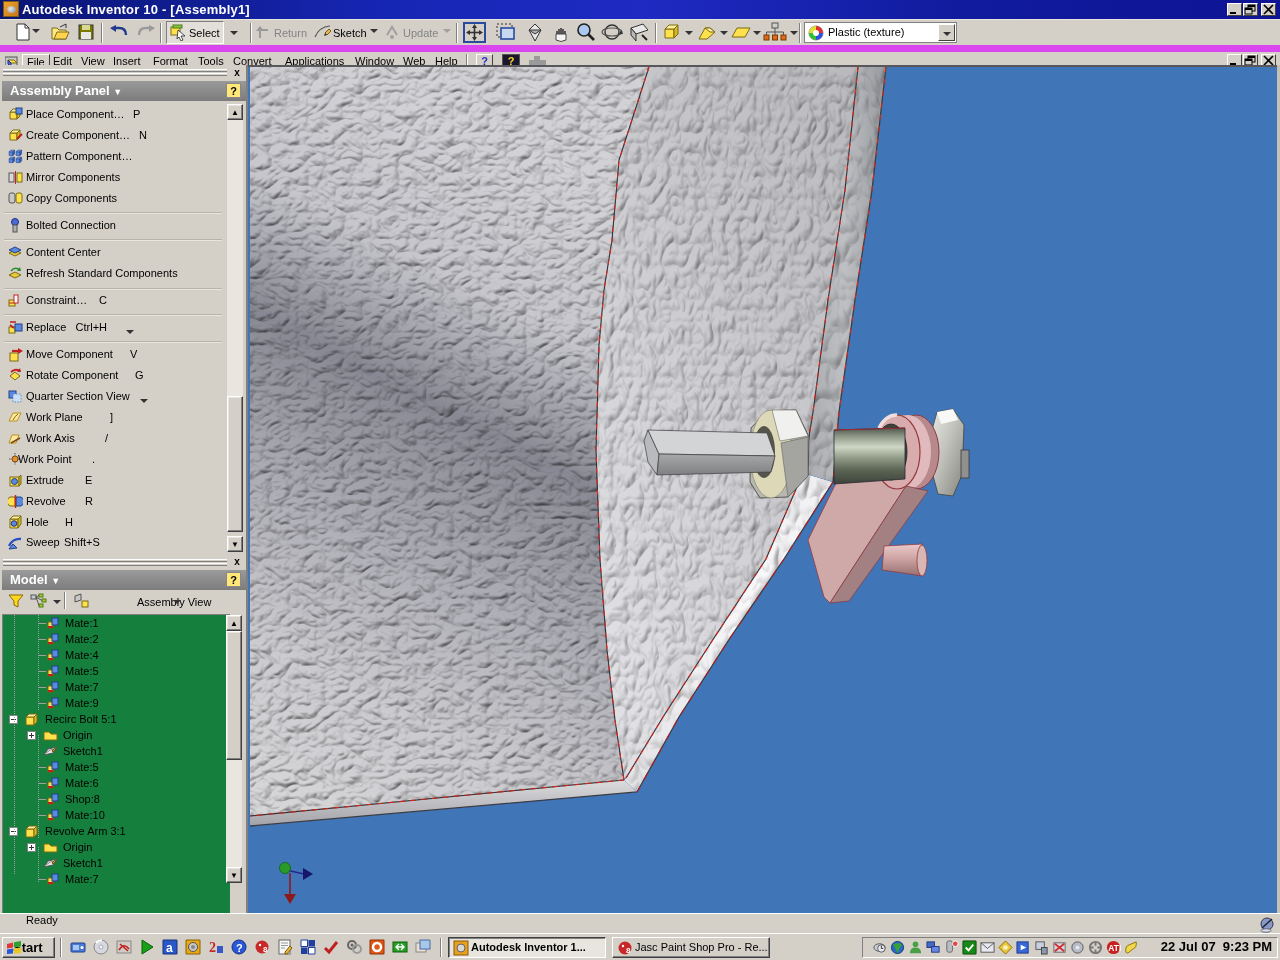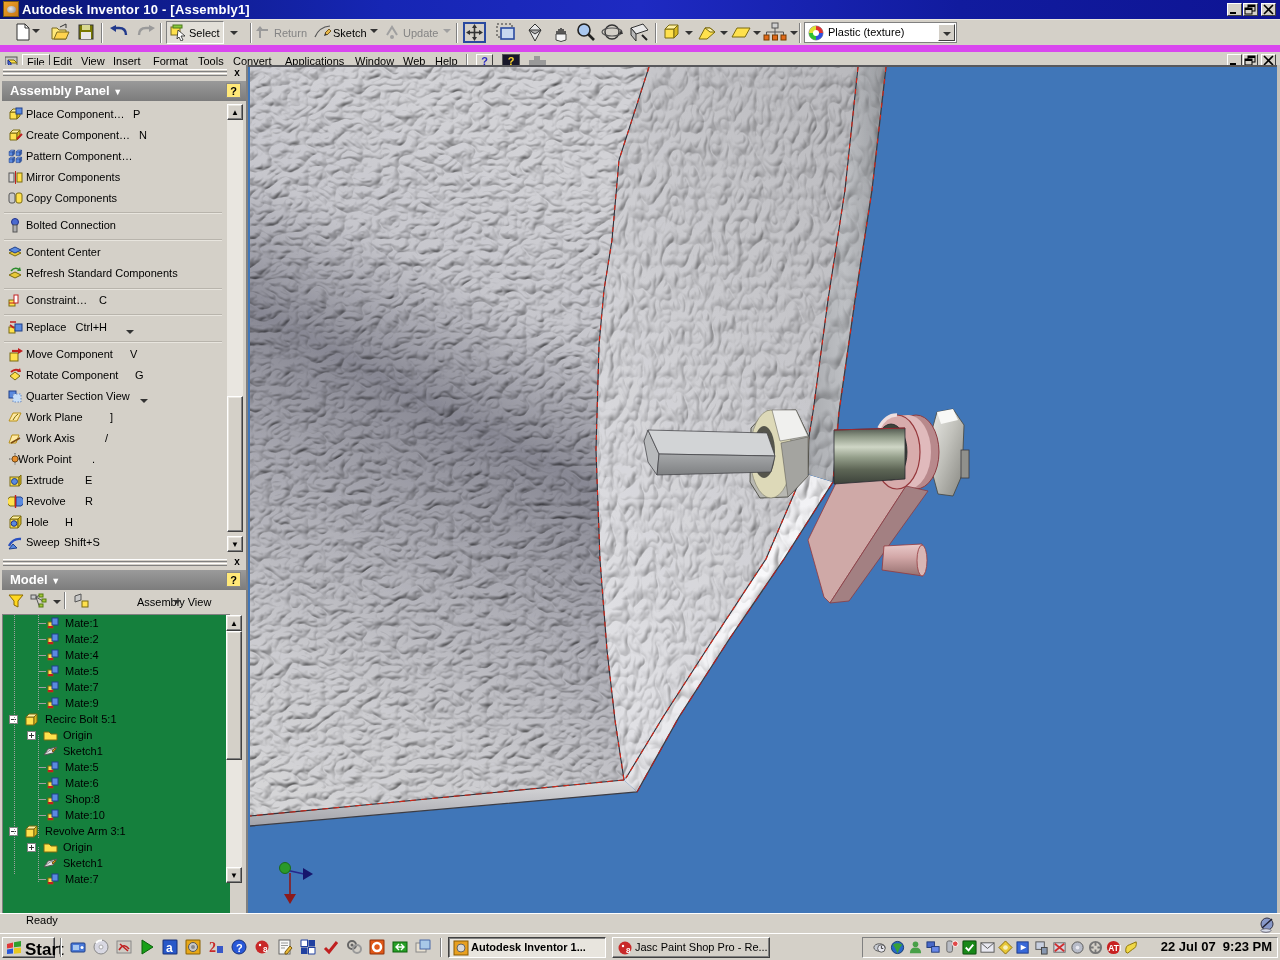--- a/index.html
+++ b/index.html
@@ -39,21 +39,21 @@
 .sbthumb { position:absolute; width:16px; background:#d4d0c8; border-top:1px solid #fff; border-left:1px solid #fff; border-right:1px solid #404040; border-bottom:1px solid #404040; box-shadow:inset -1px -1px 0 #808080, inset 1px 1px 0 #e8e5de; }
 
 #tree { position:absolute; left:2px; top:549px; width:228px; height:321px; background:#15803d; border:1px solid #808080; border-right:none; }
 .trow { position:absolute; font-size:11px; color:#000; white-space:nowrap; }
 
 #statusbar { left:0; top:913px; width:1280px; height:20px; background:#d4d0c8; border-top:1px solid #fff; font-size:11px; }
 
 #taskbar { left:0; top:933px; width:1280px; height:27px; background:#d4d0c8; border-top:1px solid #fff; }
 #startbtn { position:absolute; left:2px; top:3px; width:53px; height:21px; background:#d4d0c8;
   border-top:1px solid #fff; border-left:1px solid #fff; border-right:1px solid #404040; border-bottom:1px solid #404040;
-  box-shadow:inset -1px -1px 0 #808080; font-weight:bold; font-size:17px; padding:2px 0 0 22px; }
+  box-shadow:inset -1px -1px 0 #808080; font-weight:bold; font-size:13px; padding:2px 0 0 10px; }
 .qlicon { position:absolute; top:5px; width:16px; height:16px; border-radius:2px; }
 .taskbtn { position:absolute; top:3px; height:21px; font-size:11px; font-weight:bold; padding:3px 4px 0 22px; white-space:nowrap; overflow:hidden; }
 .tup { background:#d4d0c8; border-top:1px solid #fff; border-left:1px solid #fff; border-right:1px solid #404040; border-bottom:1px solid #404040; box-shadow:inset -1px -1px 0 #808080; }
 .tdown { background:#e8e5de; border-top:1px solid #404040; border-left:1px solid #404040; border-right:1px solid #fff; border-bottom:1px solid #fff; box-shadow:inset 1px 1px 0 #808080; }
 .trayicon { position:absolute; top:6px; width:15px; height:15px; border-radius:2px; }
 #clock { position:absolute; right:8px; top:5px; font-size:13px; font-weight:bold; }
 </style>
 </head>
 <body>
 

